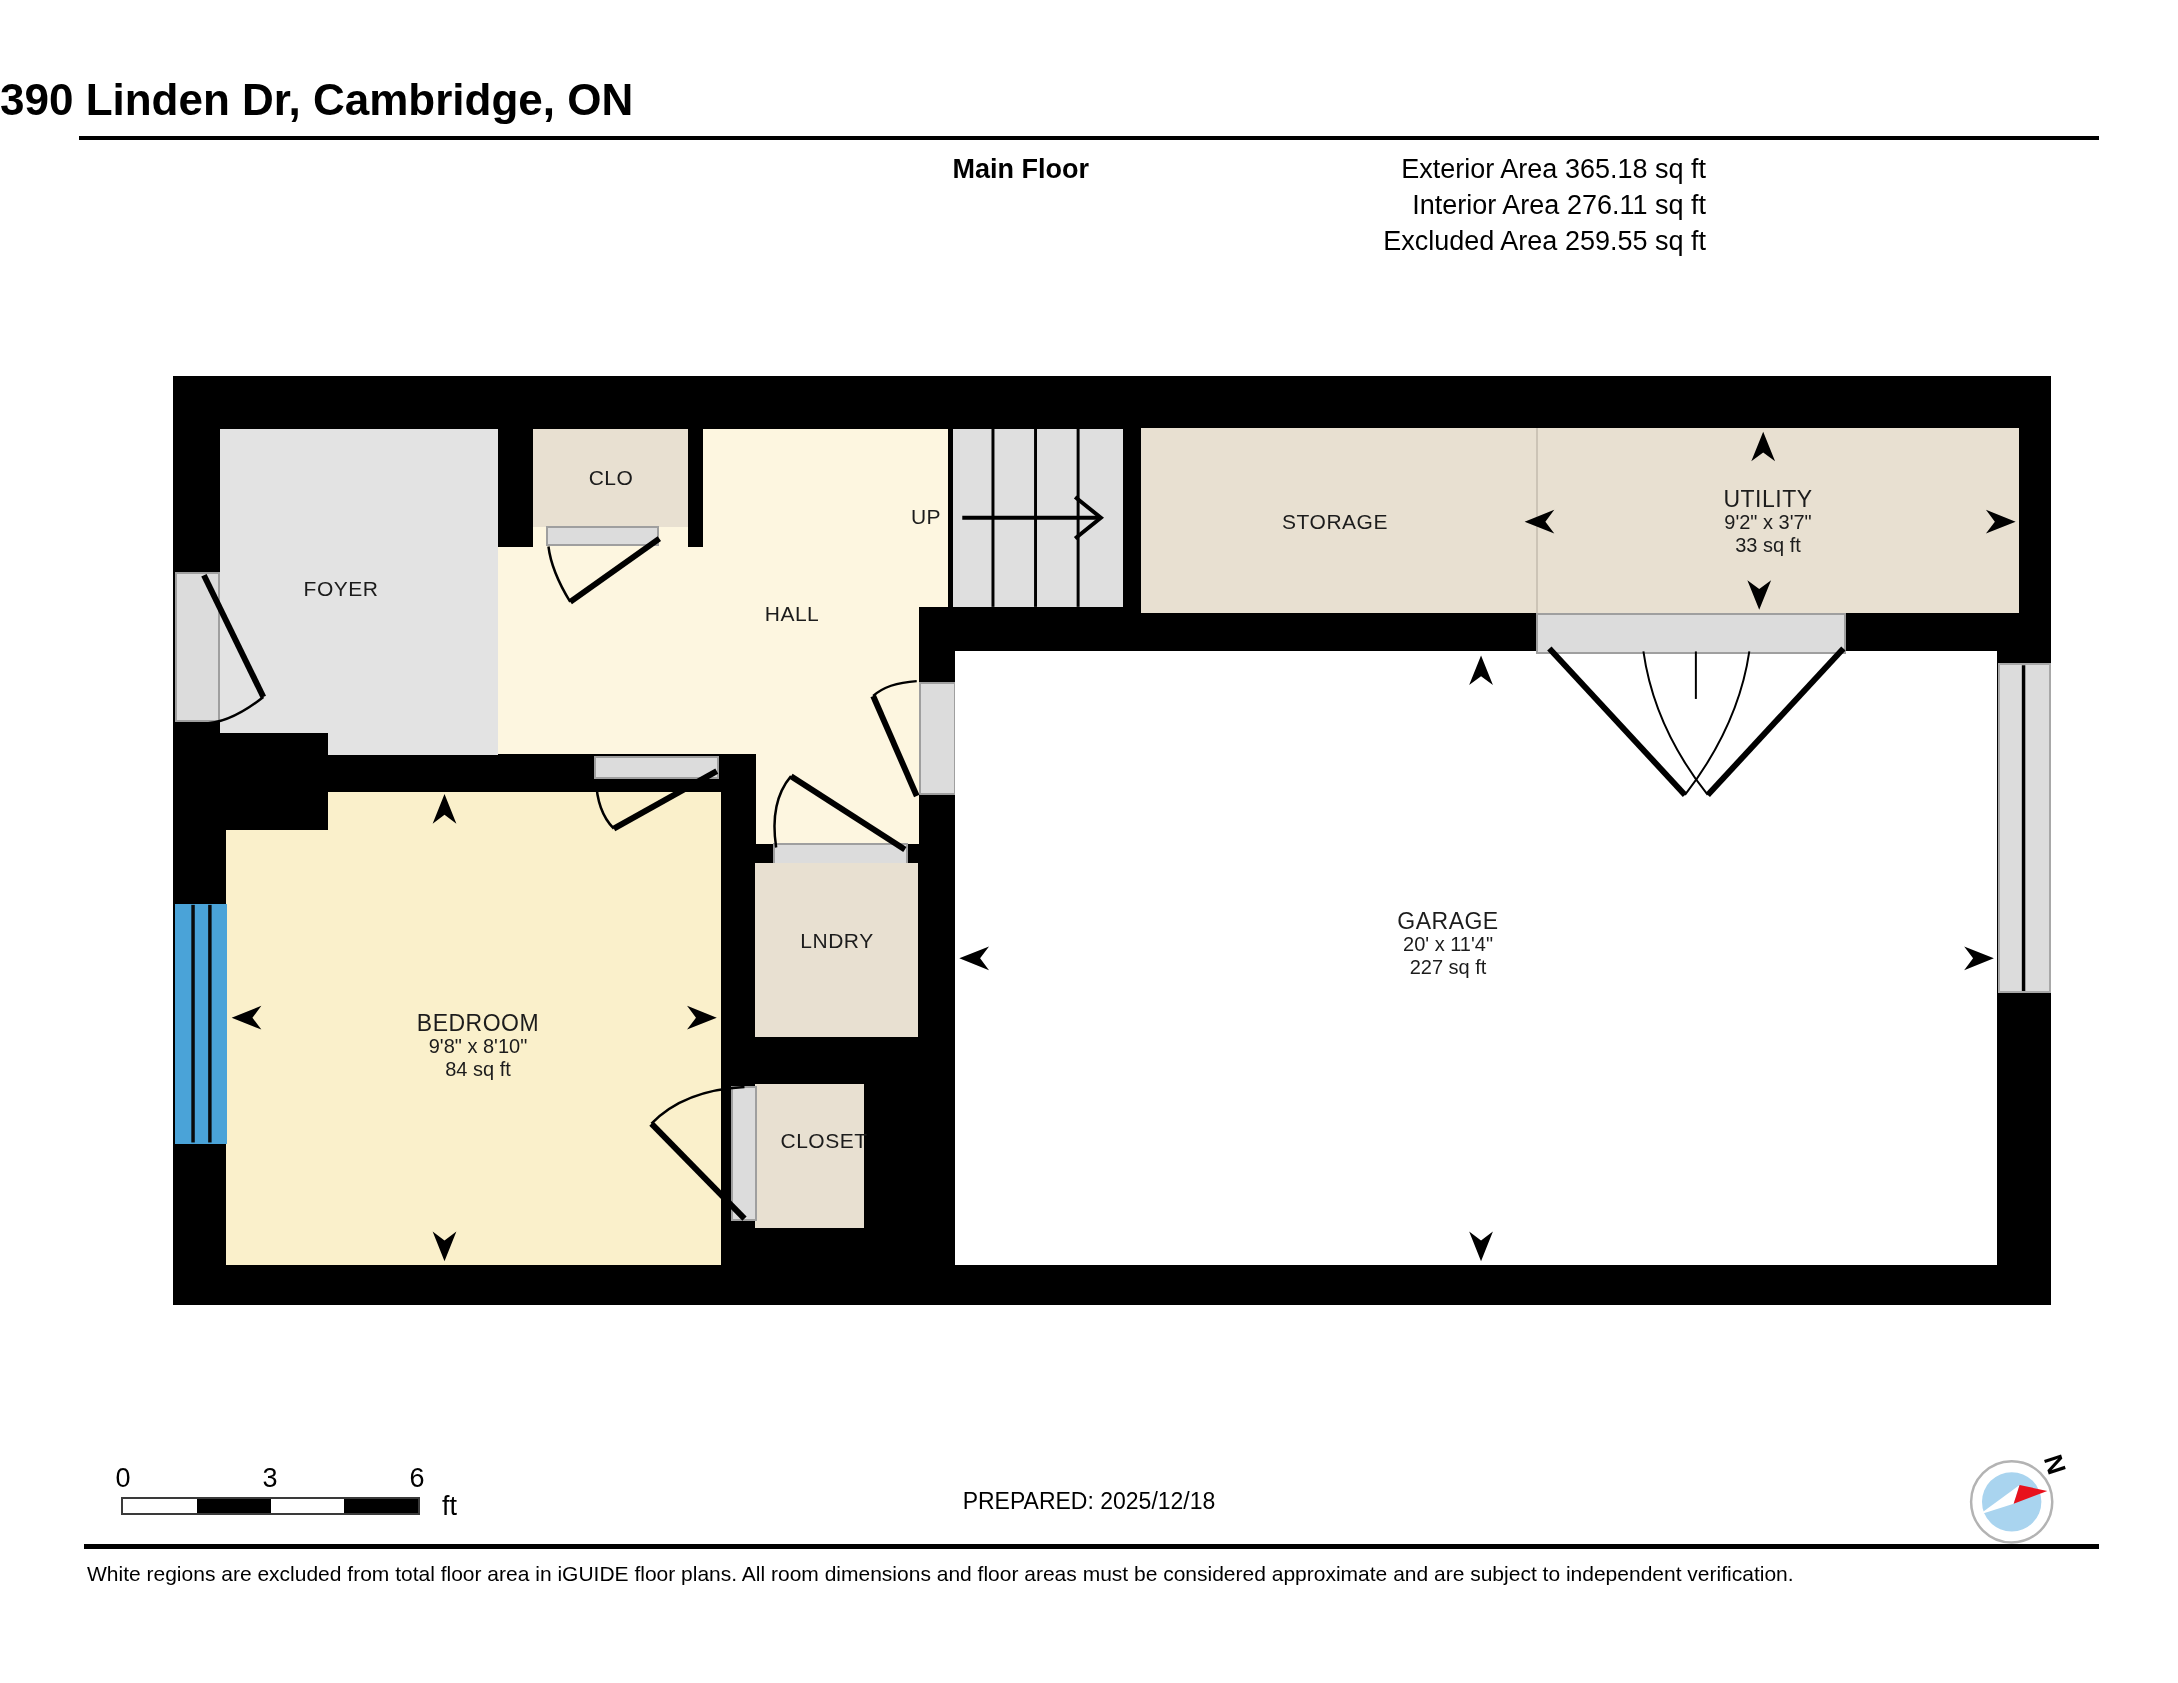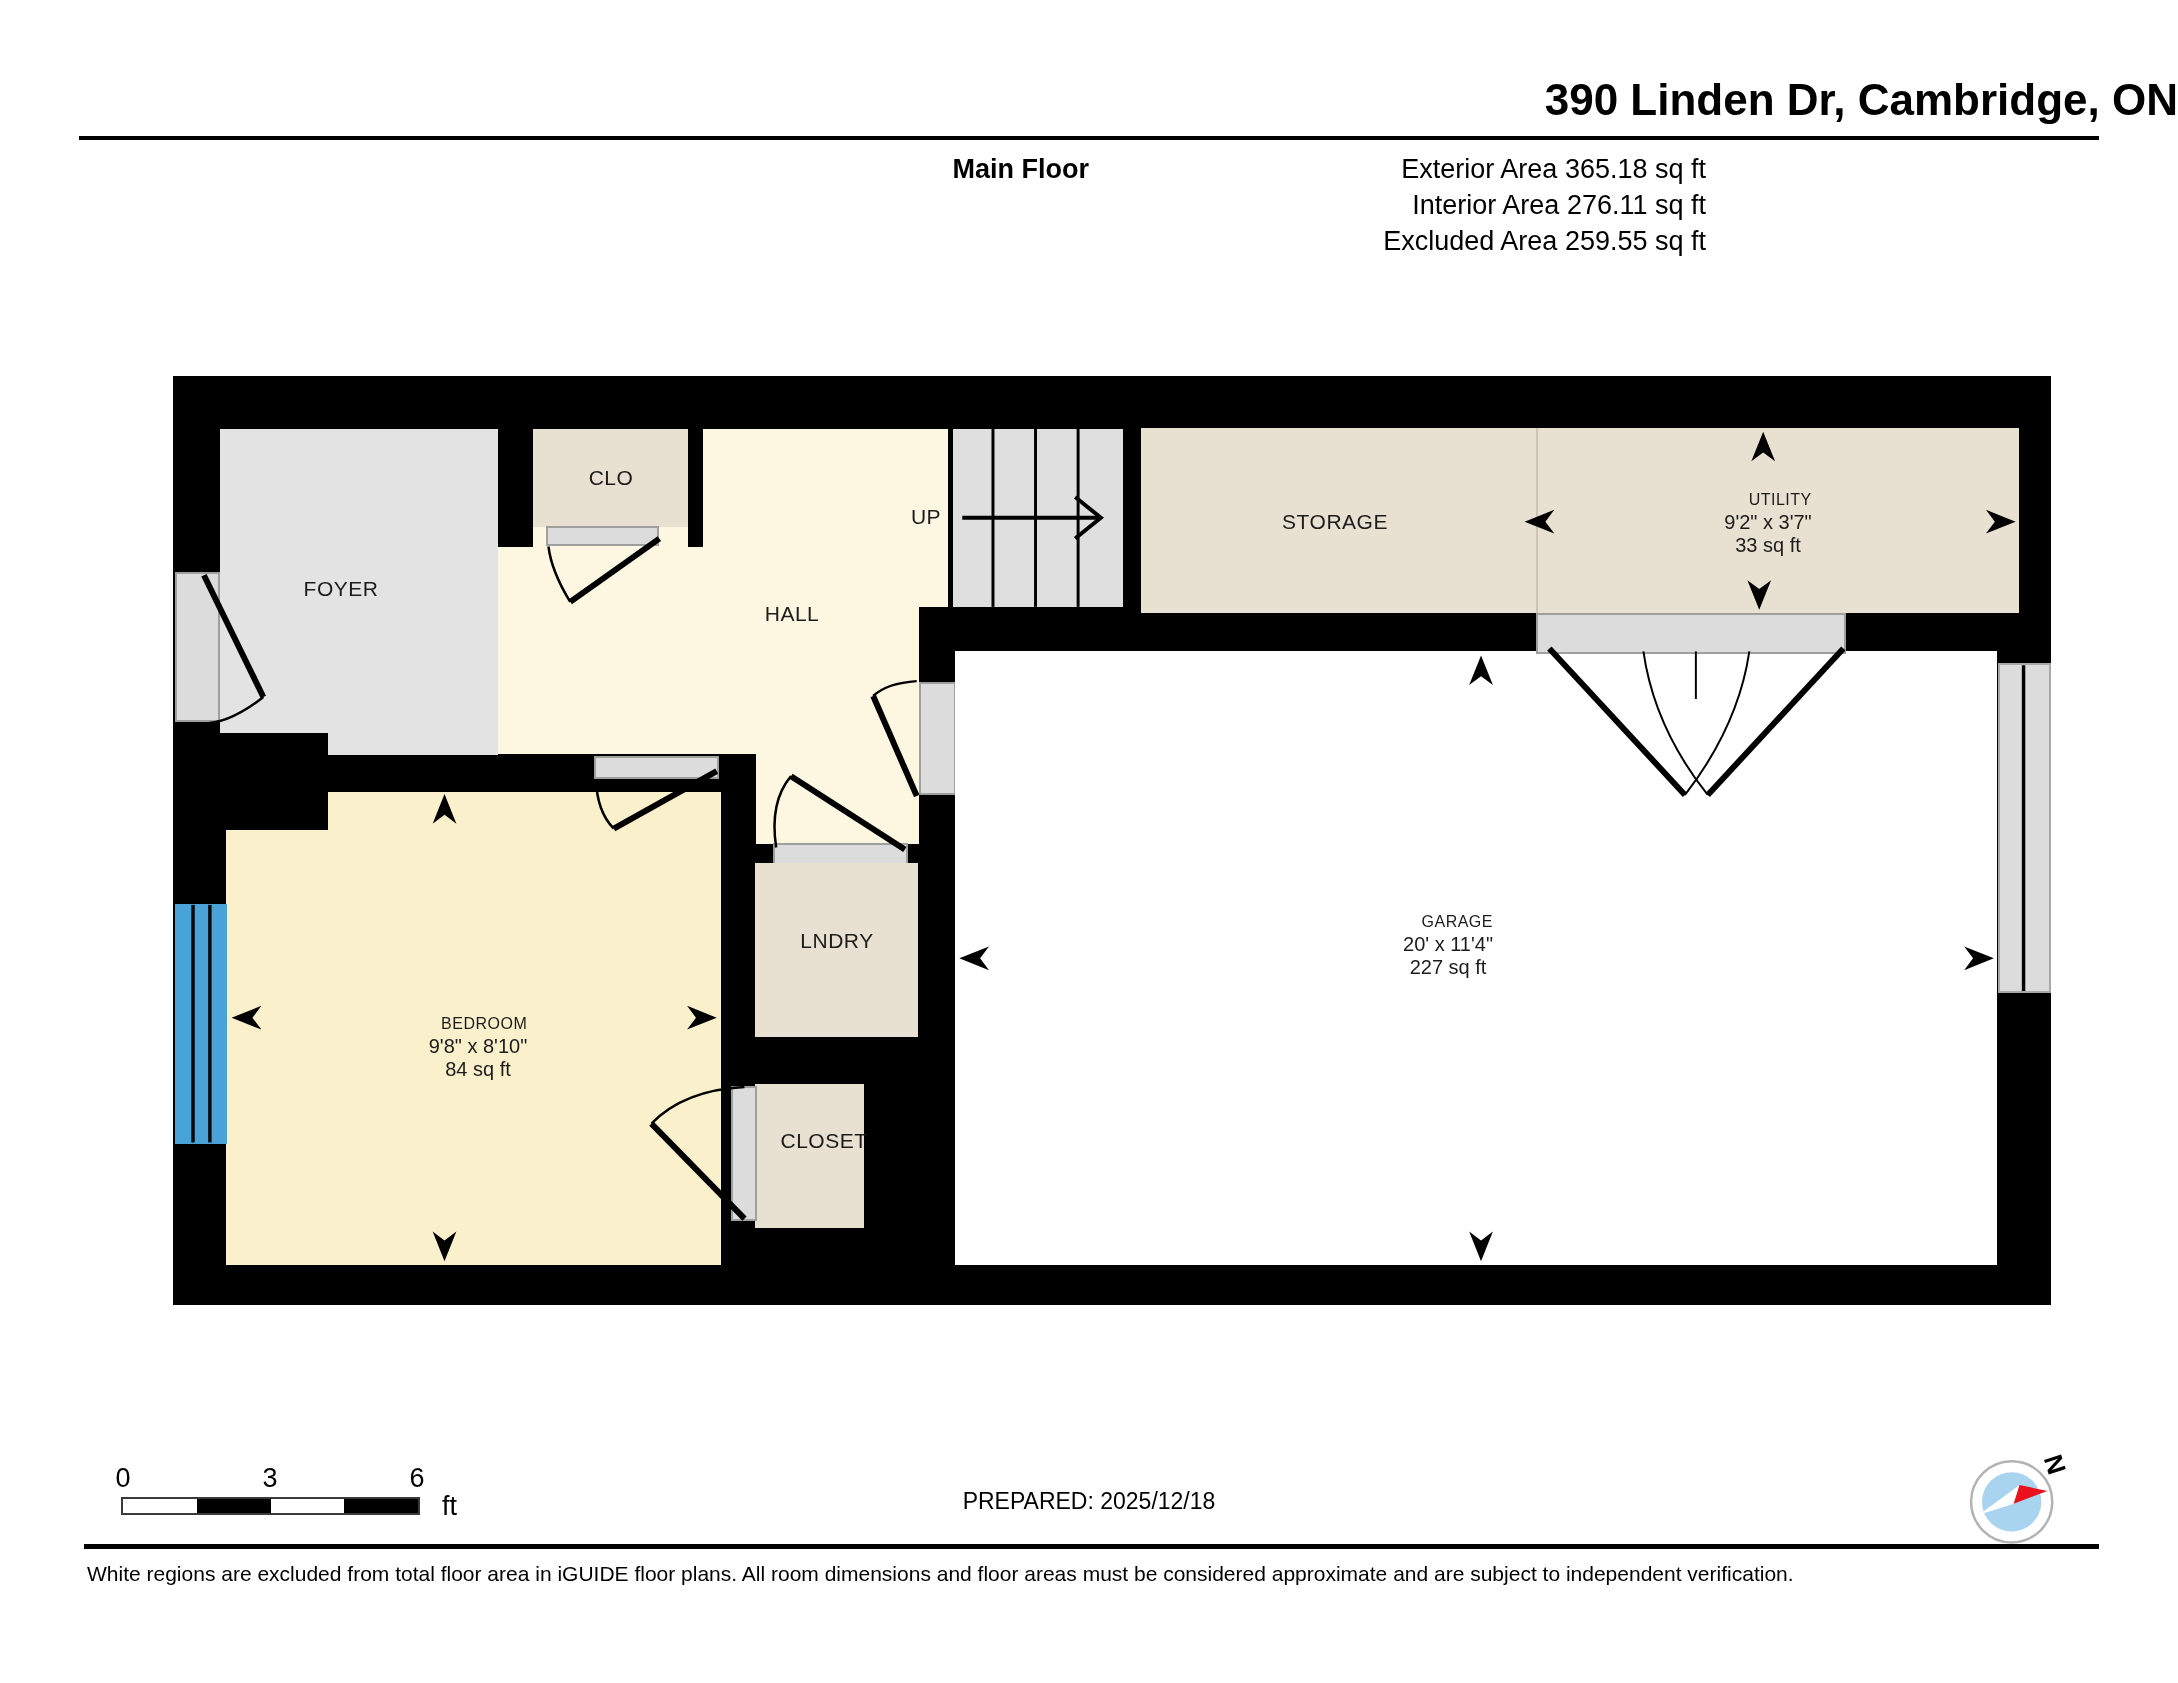--- a/index.html
+++ b/index.html
@@ -1,39 +1,39 @@
 <!DOCTYPE html>
 <html><head>
 <meta charset="utf-8">
 <style>
   html,body{margin:0;padding:0;background:#ffffff;}
   body{width:2178px;height:1683px;position:relative;font-family:"Liberation Sans", sans-serif;color:#000;overflow:hidden;}
   .abs{position:absolute;}
   
-  #title{left:0;top:75px;width:2178px;text-align:right;font-size:44px;font-weight:700;letter-spacing:0;}
+  #title{left:0;top:75px;width:2178px;text-align:left;font-size:44px;font-weight:700;letter-spacing:0;}
   #top-rule{left:79px;top:136px;width:2020px;height:4px;background:#000;}
   #floor-label{left:851px;top:154px;width:238px;text-align:right;font-size:27px;font-weight:700;}
   .stat-line{left:1112px;width:594px;font-size:27px;text-align:right;}
   
   #plan-base{left:173px;top:376px;width:1878px;height:929px;background:#000;}
   .fill{position:absolute;}
   .gray{background:#e3e3e3;}
   .stairgray{background:#dfdfdf;}
   .tan{background:#e8e0d1;}
   .hallyellow{background:#fdf6e0;}
   .bedyellow{background:#faf0cb;}
   .white{background:#ffffff;}
   .black{background:#000;}
   .recess{background:#dcdcdc;border:2px solid #9f9f9f;box-sizing:border-box;}
   .panel{background:#dcdcdc;border:2px solid #a8a8a8;box-sizing:border-box;}
   .winblue{background:#4aa3d8;}
   
   .room-label{position:absolute;transform:translate(-50%,-50%);font-size:21px;color:#1c1c1c;letter-spacing:0.5px;white-space:nowrap;text-align:right;}
   .room-block{position:absolute;transform:translate(-50%,-50%);text-align:center;color:#1c1c1c;white-space:nowrap;}
-  .room-block .rname{font-size:16px;line-height:23px;letter-spacing:0.5px;text-align:right;}
+  .room-block .rname{font-size:23px;line-height:23px;letter-spacing:0.5px;text-align:right;}
   .room-block .rdim, .room-block .rarea{font-size:20px;line-height:23px;}
   #svg-overlay{left:0;top:0;width:2178px;height:1683px;pointer-events:none;}
   
   #scale-ticks span{position:absolute;font-size:27px;transform:translateX(-50%);}
   #scale-bar{left:121px;top:1497px;width:295px;height:14px;border:2px solid #3a3a3a;box-sizing:content-box;display:flex;}
   #scale-bar .seg{height:100%;flex:1;}
   #scale-unit{left:426px;top:1491px;font-size:27px;margin-left:16px;}
   #prepared{left:0;top:1488px;width:2178px;text-align:center;font-size:23px;}
   #bottom-rule{left:84px;top:1544px;width:2015px;height:5px;background:#000;}
   #disclaimer{left:87px;top:1562px;width:2020px;font-size:21px;}

